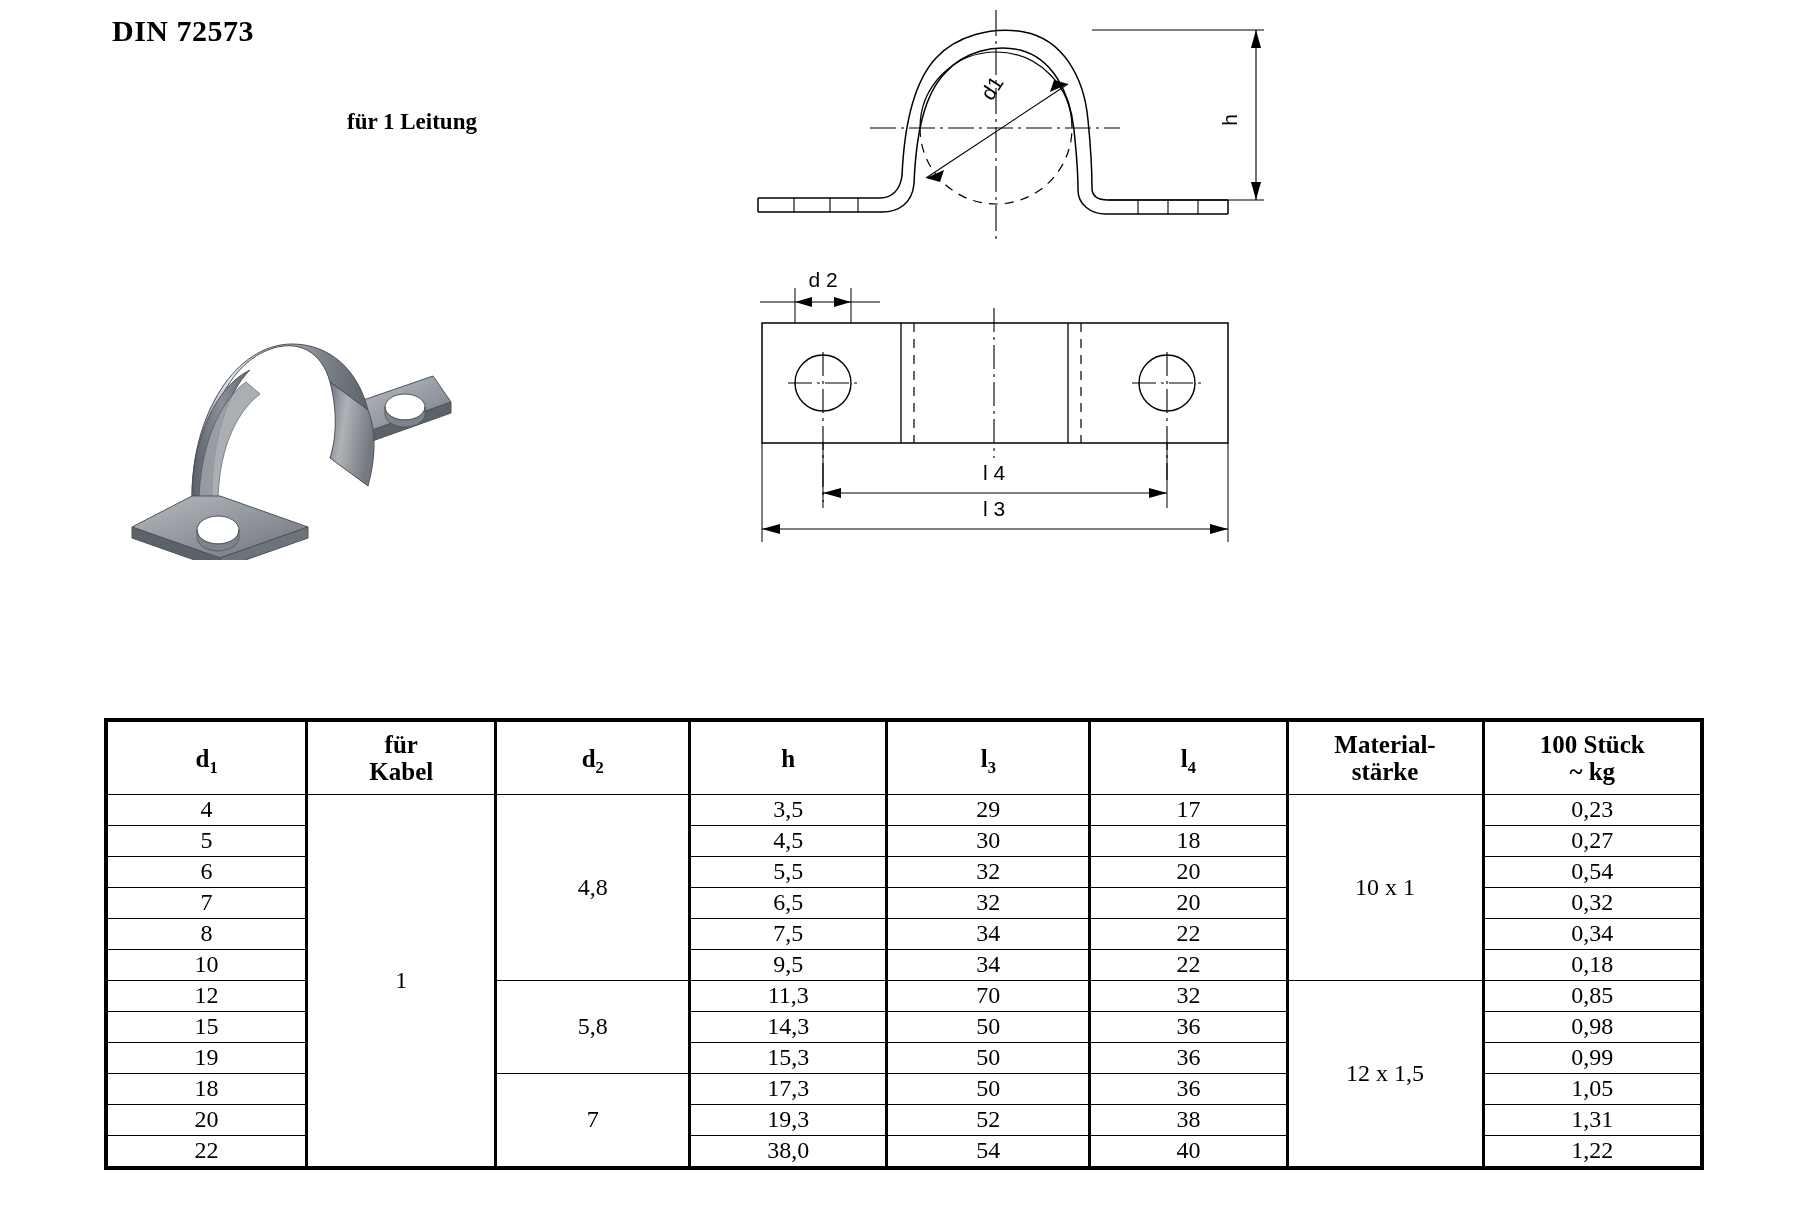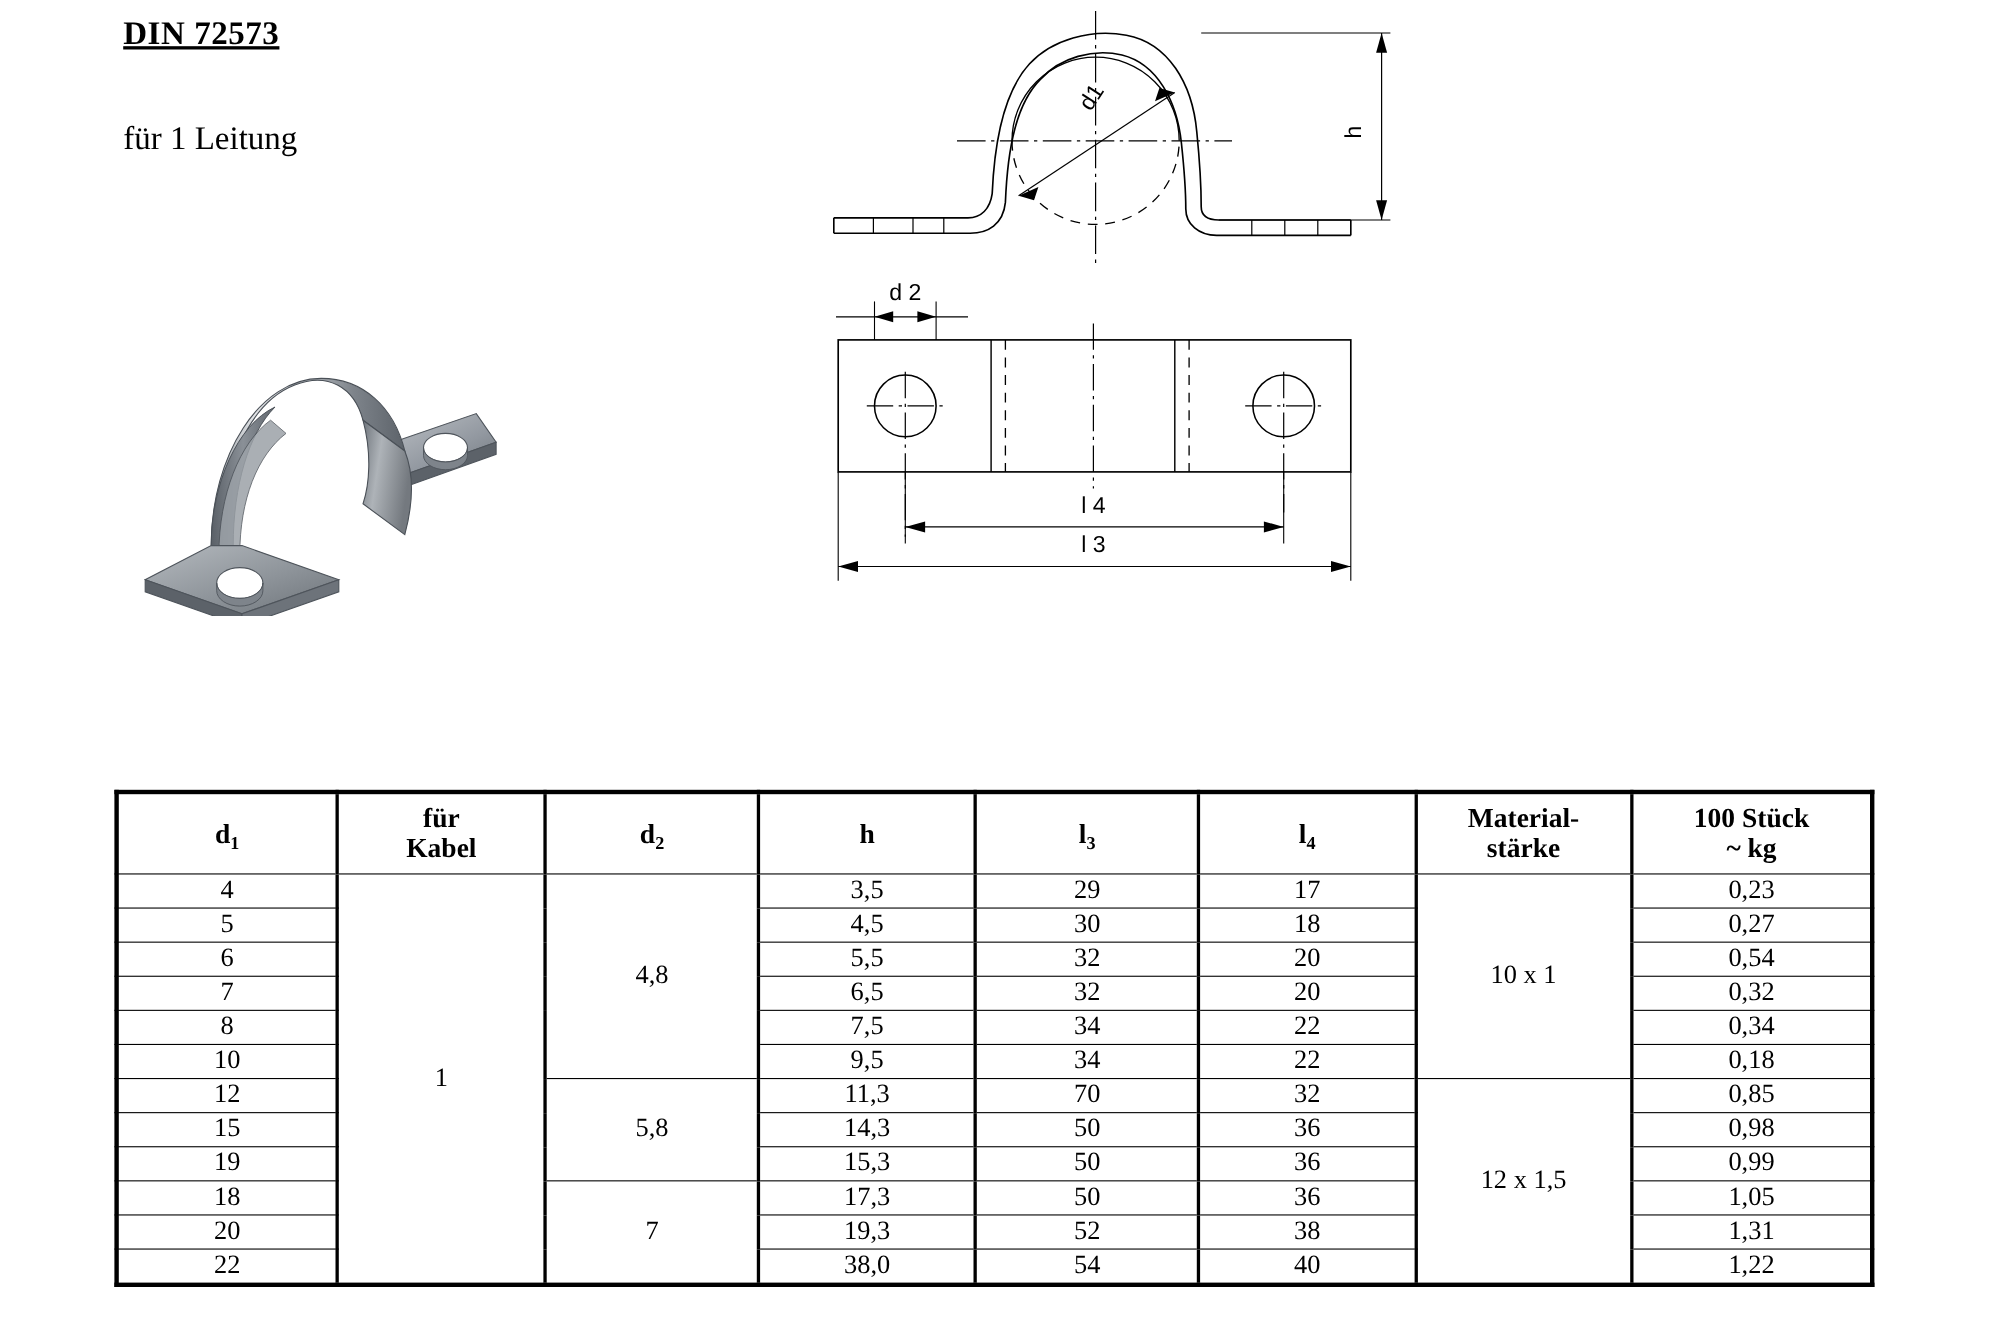--- a/index.html
+++ b/index.html
@@ -22,49 +22,49 @@
     left: 112px;
     top: 14px;
     width: 600px;
   }
   #title {
     font-size: 30px;
     font-weight: bold;
     letter-spacing: 0.5px;
     line-height: 1.1;
     margin: 0;
-    text-decoration: underline;
   }
   #subtitle {
-    font-size: 30px;
-    font-weight: normal;
+    font-size: 23px;
+    font-weight: bold;
     margin: 0;
     padding-top: 62px;
     line-height: 1.1;
+    text-align: center;
   }
 
   
   #iso-view {
     position: absolute;
     left: 100px;
     top: 290px;
     width: 380px;
     height: 270px;
   }
   #front-view {
     position: absolute;
     left: 740px;
     top: 0px;
     width: 560px;
     height: 250px;
   }
   #top-view {
     position: absolute;
     left: 740px;
-    top: 250px;
+    top: 264px;
     width: 560px;
     height: 300px;
   }
   .dimtext {
     font-family: "Liberation Sans", "DejaVu Sans", sans-serif;
     font-size: 21px;
     fill: #000000;
   }
 
   

